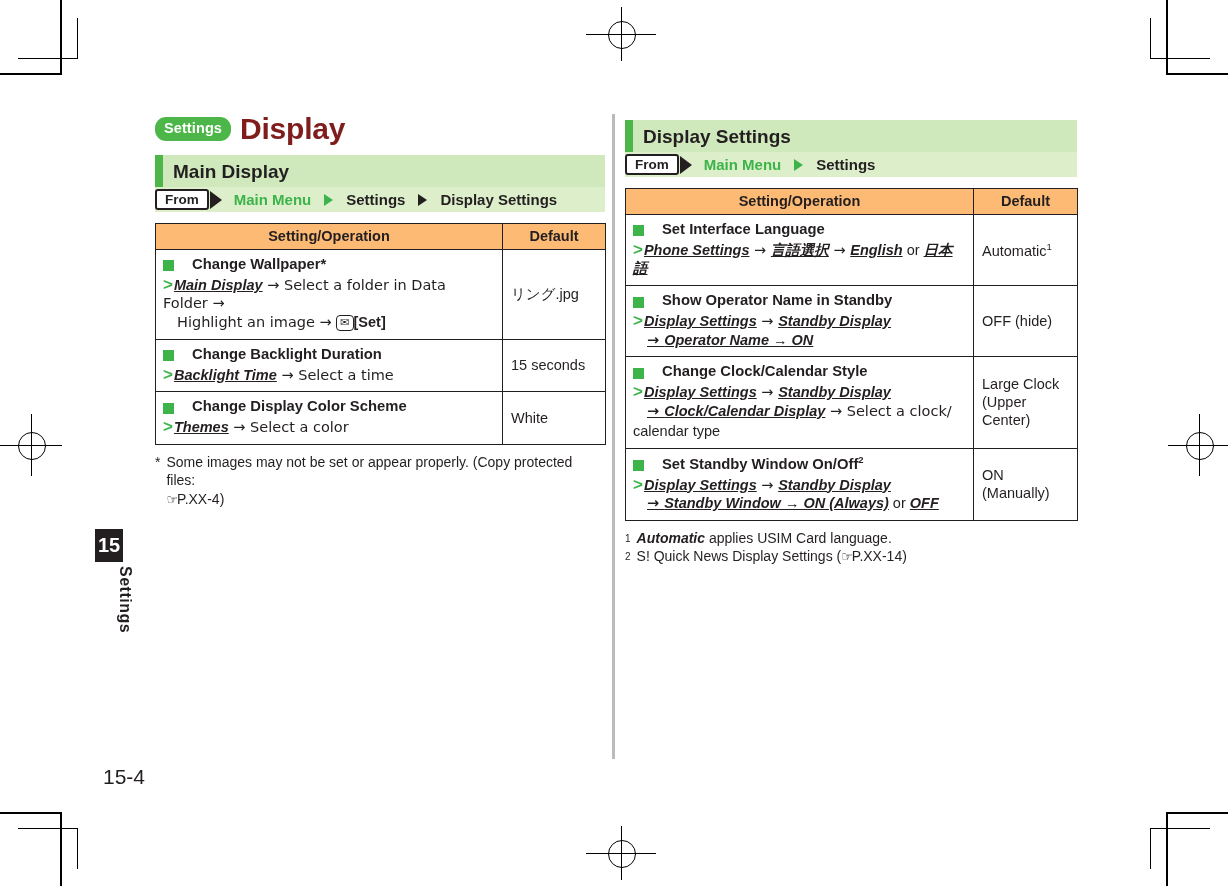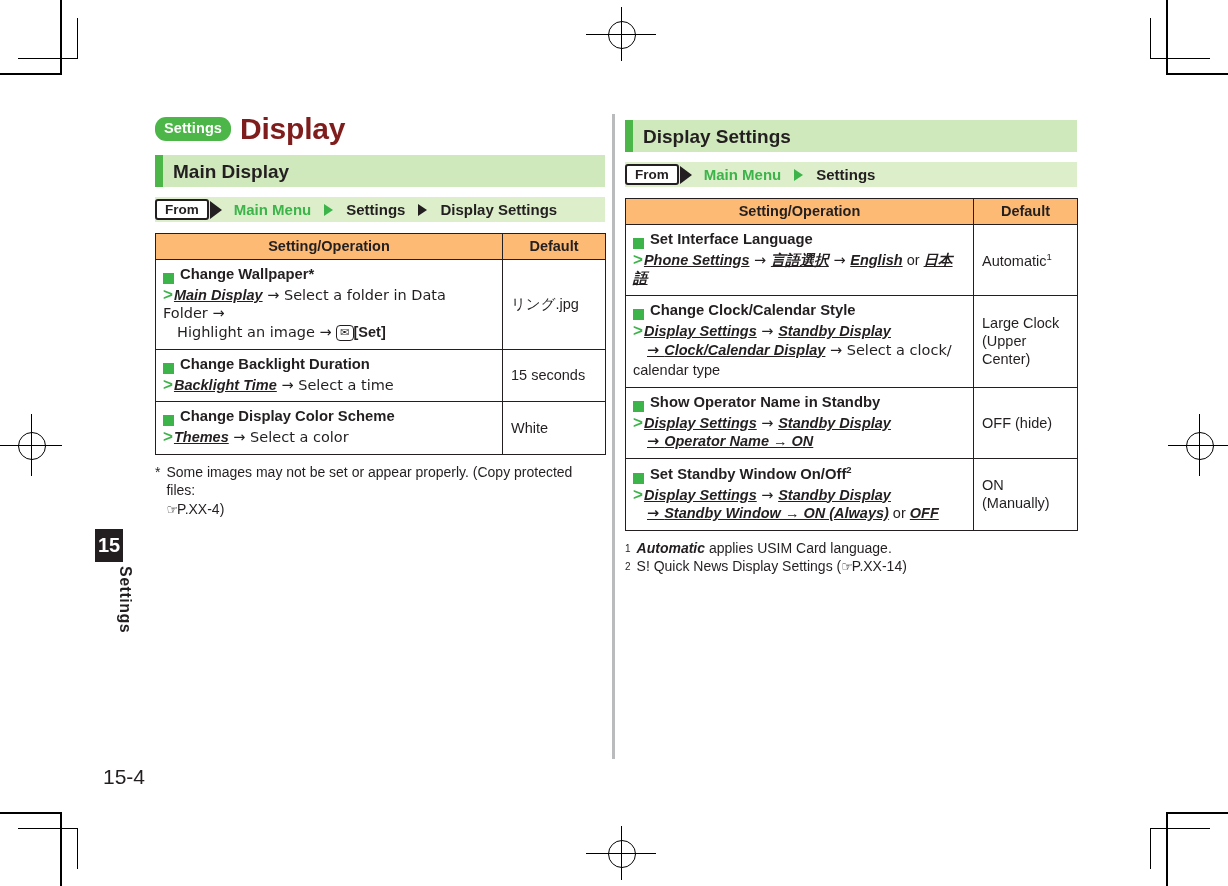--- a/index.html
+++ b/index.html
@@ -41,21 +41,21 @@
     position:relative;height:32px;background:#cfe8bc;
     display:flex;align-items:center;margin-top:9px;
   }
   .band::before{
     content:"";position:absolute;left:0;top:0;width:8px;height:32px;background:#4cb748;
   }
   .band-txt{font-size:19px;font-weight:bold;color:#231f20;padding-left:18px;line-height:1;}
 
   
   .frombar{
-    position:relative;height:25px;background:#ddeecb;margin-top:10px;
+    position:relative;height:25px;background:#ddeecb;
     display:flex;align-items:center;
   }
   .from-chip{
     position:relative;display:flex;align-items:center;height:21px;
     background:#fff;border:2px solid #231f20;border-radius:3px;
     padding:0 8px;margin-left:0px;box-sizing:border-box;
   }
   .from-chip span{font-size:13.5px;font-weight:bold;line-height:1;}
   .chip-tri{
     width:0;height:0;border-top:9px solid transparent;border-bottom:9px solid transparent;
@@ -79,21 +79,21 @@
     border:1.5px solid #231f20;table-layout:fixed;
   }
   table.spec th,table.spec td{border:1px solid #231f20;vertical-align:middle;}
   table.spec th{
     background:#fdba74;font-size:14.5px;font-weight:bold;text-align:center;
     padding:4px 0 5px 0;
   }
   table.spec td.op{padding:5px 7px 7px 7px;line-height:1.28;font-size:14.5px;}
   table.spec td.def{padding:5px 8px;font-size:14.5px;line-height:1.25;}
 
-  .head{display:flex;align-items:flex-end;gap:6px;font-weight:bold;font-size:14.8px;}
+  .head{display:flex;align-items:center;gap:18px;font-weight:bold;font-size:14.8px;}
   .sq{display:inline-block;width:11px;height:11px;background:#3cb44a;flex:0 0 11px;margin-top:3px;}
   .op-line{display:block;margin-top:2px;}
   .gt{color:#3cb44a;font-weight:bold;font-size:17px;line-height:0.9;margin-right:1px;}
   .bi{font-weight:bold;font-style:italic;text-decoration:underline;}
   .arw{font-family:"DejaVu Sans", sans-serif;}
   .ind{padding-left:14px;display:block;}
   .keybox{
     display:inline-block;border:1.3px solid #231f20;border-radius:4px;
     padding:0px 3px;font-size:11px;line-height:1.25;vertical-align:1px;
     font-family:"DejaVu Sans", sans-serif;
@@ -313,44 +313,44 @@
           </td>
           <td class="def">
             <span>Automatic</span><sup class="fnd">1</sup>
           </td>
         </tr>
 
         <tr>
           <td class="op">
             <span class="head">
               <i class="sq"></i>
+              <span>Show Operator Name in Standby</span>
+            </span>
+            <span class="op-line">
+              <span class="gt">&gt;</span><span class="bi">Display Settings</span><span class="arw"> → </span><span class="bi">Standby Display</span>
+              <span class="ind"><span class="arw bi">→ </span><span class="bi">Operator Name → ON</span></span>
+            </span>
+          </td>
+          <td class="def">OFF (hide)</td>
+        </tr>
+
+        <tr>
+          <td class="op">
+            <span class="head">
+              <i class="sq"></i>
               <span>Change Clock/Calendar Style</span>
             </span>
             <span class="op-line">
               <span class="gt">&gt;</span><span class="bi">Display Settings</span><span class="arw"> → </span><span class="bi">Standby Display</span>
               <span class="ind"><span class="arw bi">→ </span><span class="bi">Clock/Calendar Display</span><span class="arw"> → Select a clock/</span></span>
               <span class="op-line">calendar type</span>
             </span>
           </td>
           <td class="def" style="white-space:pre-line;">Large Clock
 (Upper Center)</td>
-        </tr>
-
-        <tr>
-          <td class="op">
-            <span class="head">
-              <i class="sq"></i>
-              <span>Show Operator Name in Standby</span>
-            </span>
-            <span class="op-line">
-              <span class="gt">&gt;</span><span class="bi">Display Settings</span><span class="arw"> → </span><span class="bi">Standby Display</span>
-              <span class="ind"><span class="arw bi">→ </span><span class="bi">Operator Name → ON</span></span>
-            </span>
-          </td>
-          <td class="def">OFF (hide)</td>
         </tr>
 
         <tr>
           <td class="op">
             <span class="head">
               <i class="sq"></i>
               <span>
                 <span>Set Standby Window On/Off</span><sup class="fn">2</sup>
               </span>
             </span>

